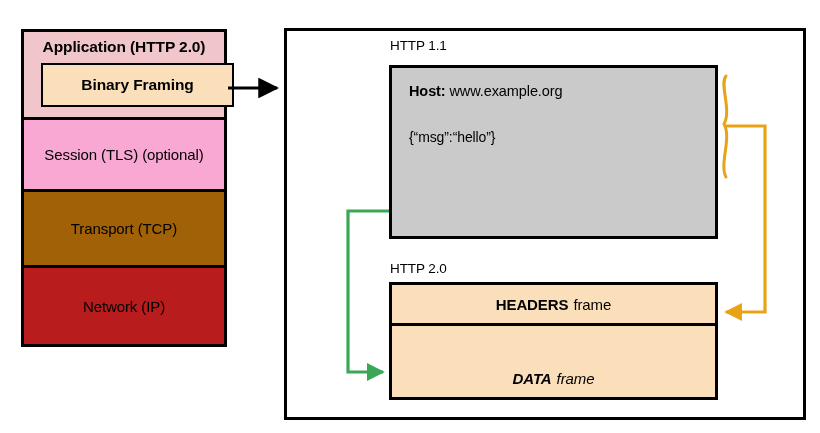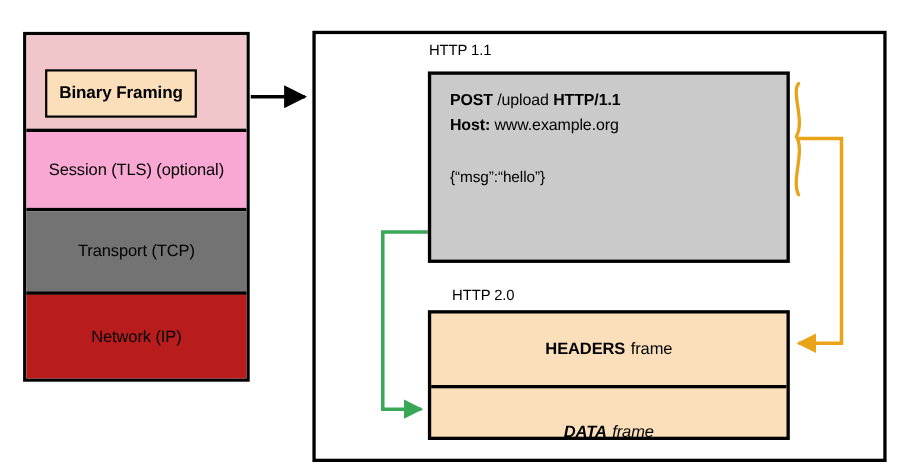--- a/index.html
+++ b/index.html
@@ -57,41 +57,41 @@
     left: 0;
     width: 100%;
     text-align: center;
     font-weight: bold;
     font-size: 15.5px;
   }
   .binary-framing {
     position: absolute;
     left: 17px;
     top: 31px;
-    width: 138px;
+    width: 193px;
     height: 44px;
     background: #fadfba;
     border: 2.5px solid #000;
     box-sizing: border-box;
     display: flex;
     align-items: center;
     justify-content: center;
     font-weight: bold;
     font-size: 15.5px;
   }
   .layer-session {
     top: 88px;
     height: 72px;
     background: #f9a8d4;
     border-bottom: 3px solid #000;
   }
   .layer-transport {
     top: 160px;
     height: 76px;
-    background: #737373;
+    background: #a16207;
     border-bottom: 3px solid #000;
   }
   .layer-network {
     top: 236px;
     height: 76px;
     background: #b91c1c;
   }
 
   
   .outer-box {
@@ -106,21 +106,21 @@
   }
 
   .section-label {
     position: absolute;
     font-size: 13.5px;
     letter-spacing: -0.1px;
     white-space: nowrap;
     text-align: center;
   }
   .label-http11 { left: 390px; top: 38px; }
-  .label-http20 { left: 411px; top: 261px; }
+  .label-http20 { left: 390px; top: 261px; }
 
   
   .msg-box {
     position: absolute;
     left: 389px;
     top: 65px;
     width: 329px;
     height: 174px;
     background: #cacaca;
     border: 3px solid #000000;
@@ -150,21 +150,21 @@
     width: 329px;
     height: 118px;
     border: 3px solid #000000;
     box-sizing: border-box;
     background: #fadfba;
   }
   .frame-row {
     position: absolute;
     left: 0;
     width: 100%;
-    height: 68px;
+    height: 41px;
     box-sizing: border-box;
     display: flex;
     align-items: center;
     justify-content: center;
     font-size: 15px;
     letter-spacing: -0.1px;
   }
   .frame-headers {
     top: 0;
     border-bottom: 3px solid #000;
@@ -183,39 +183,37 @@
   }
 </style>
 </head>
 <body>
 
 <div id="diagram">
 
   <div class="stack">
 
     <div class="layer layer-app">
+      <div class="layer-app-title">Application (HTTP 2.0)</div>
       <div class="binary-framing">Binary Framing</div>
     </div>
 
     <div class="layer layer-session">Session (TLS) (optional)</div>
 
     <div class="layer layer-transport">Transport (TCP)</div>
 
     <div class="layer layer-network">Network (IP)</div>
   </div>
 
   <div class="outer-box"></div>
 
   <div class="section-label label-http11">HTTP 1.1</div>
 
   <div class="msg-box">
     <div class="msg-lines">
-      <div class="msg-line">
-        <b>POST</b><span> </span><span>/upload</span><span> </span><b>HTTP/1.1</b>
-      </div>
       <div class="msg-line">
         <b>Host:</b><span> </span><span>www.example.org</span>
       </div>
       <div class="msg-blank"></div>
       <div class="msg-line msg-body">{“msg”:“hello”}</div>
     </div>
   </div>
 
   <div class="section-label label-http20">HTTP 2.0</div>
 

